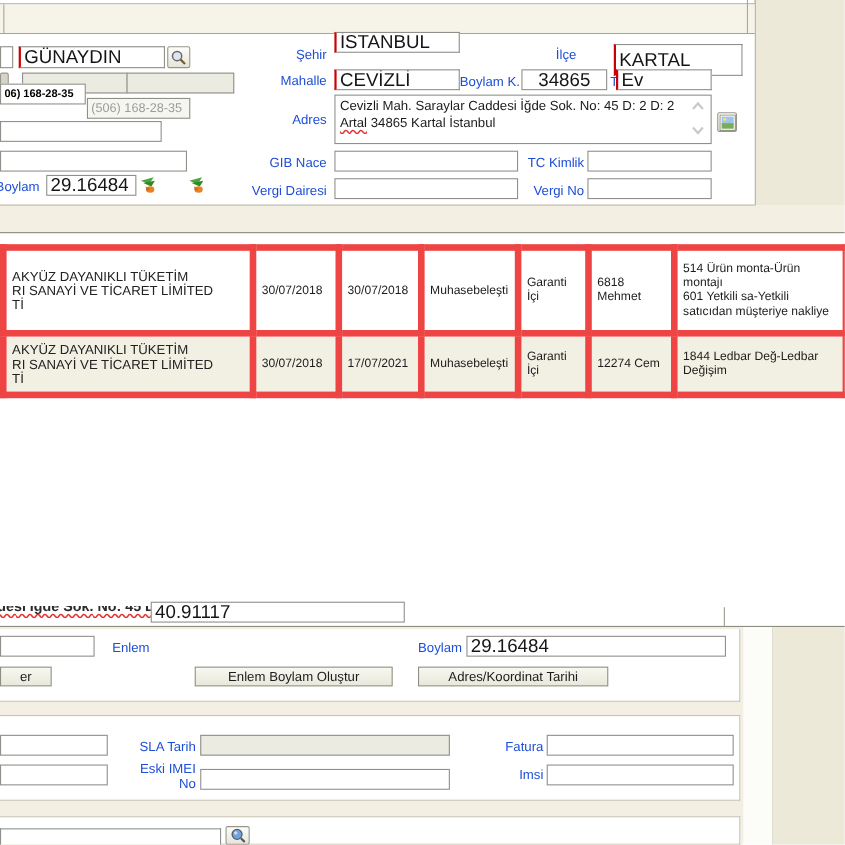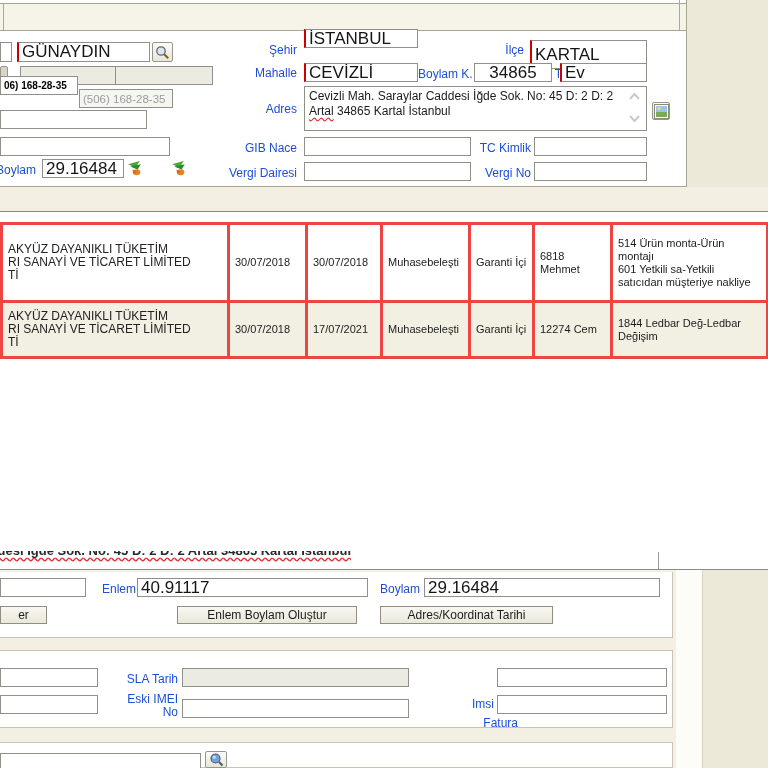--- a/index.html
+++ b/index.html
@@ -16,21 +16,21 @@
   .lblwrap{white-space:normal;line-height:13px;}
   .btn{position:absolute;box-sizing:border-box;background:linear-gradient(#f8f7f1,#e9e8db);
        border:1px solid #8f8e80;font-size:12px;color:#1c1c1c;text-align:center;
        padding-top:1px;cursor:pointer;font-family:"Liberation Sans","DejaVu Sans",sans-serif;}
   .iconbtn{position:absolute;box-sizing:border-box;background:linear-gradient(#fdfdfb,#e6e5d9);
        border:1px solid #97968a;border-radius:2px;display:flex;align-items:center;justify-content:center;}
   .hline{position:absolute;height:1px;background:#a9a593;}
   .vline{position:absolute;width:1px;background:#aba794;}
   .svtable{border-collapse:collapse;table-layout:fixed;width:766px;
        font-family:"Liberation Sans","DejaVu Sans",sans-serif;font-size:11px;color:#1c1c1c;}
-  .svtable td,.svtable th{border:3px solid #ef4444;padding:2px 5px;vertical-align:middle;overflow:hidden;}
+  .svtable td,.svtable th{border:6px solid #ef4444;padding:2px 5px;vertical-align:middle;overflow:hidden;}
   .svtable th{background:#efecdf;text-align:left;font-weight:bold;color:#3a3a33;
        border-top:1px solid #7e7e72;font-size:11px;line-height:13px;}
   .svtable td{line-height:13px;}
   .pre{white-space:pre-line;}
   .company{font-size:12px;line-height:15px;color:#222;}
   .wavy{text-decoration-line:underline;text-decoration-style:wavy;text-decoration-color:#e03030;text-underline-offset:2px;}
   .adrbox{position:absolute;box-sizing:border-box;border:1px solid #90908a;background:#fff;
        font-size:12px;line-height:15px;padding:2px 18px 2px 4px;overflow:hidden;}
   .clipline{position:absolute;overflow:hidden;}
   .clipline span{position:absolute;left:-160px;top:-8px;white-space:nowrap;
@@ -79,21 +79,21 @@
     <path d="M1 4 L12 1 L8 7 Z" fill="#49a63a"></path>
     <path d="M3 6 L13 4 L10 9 Z" fill="#2e8a25"></path>
     <ellipse cx="9" cy="11.5" rx="3.5" ry="2.8" fill="#e8821e"></ellipse>
     <path d="M5 9 L9 11 L6 13 Z" fill="#d2691e"></path>
   </svg>
 </div>
 
 <div class="lbl" style="left:245px;top:43px;width:52px;">Şehir</div>
 <input class="inp req" style="left: 304px; top: 29px; width: 114px; height: 19px;" value="İSTANBUL">
 <div class="lbl" style="left:480px;top:43px;width:44px;">İlçe</div>
-<input class="inp req" style="left: 530px; top: 40px; width: 117px; height: 29px;" value="KARTAL">
+<input class="inp req" style="left: 558px; top: 40px; width: 117px; height: 29px;" value="KARTAL">
 
 <div class="lbl" style="left:240px;top:66px;width:57px;">Mahalle</div>
 <input class="inp req" style="left: 304px; top: 63px; width: 114px; height: 19px;" value="CEVİZLİ">
 <div class="lbl" style="left:418px;top:67px;width:52px;">Boylam K.</div>
 <input class="inp" style="left: 474px; top: 63px; width: 78px; height: 19px; text-align: center;" value="34865">
 <div class="lbl" style="left:543px;top:67px;width:28px;">Tip</div>
 <input class="inp req" style="left: 560px; top: 63px; width: 87px; height: 19px;" value="Ev">
 
 <div class="lbl" style="left:260px;top:102px;width:37px;">Adres</div>
 <div class="adrbox" style="left:304px;top:86px;width:343px;height:45px;">
@@ -176,35 +176,35 @@
 <div class="vline" style="left:658px;top:552px;height:17px;background:#9a9a8c;"></div>
 
 <div class="abs" style="left:0;top:570px;width:676px;height:198px;background:#f3f0e3;"></div>
 <div class="abs" style="left:676px;top:570px;width:27px;height:198px;background:#fcfcf9;border-right:1px solid #d8d5c6;"></div>
 <div class="abs" style="left:703px;top:570px;width:65px;height:198px;background:#ece9d8;"></div>
 <div class="hline" style="left:0;top:569px;width:768px;background:#8c8c80;"></div>
 
 <div class="grpbox" style="left:0;top:572px;width:673px;height:66px;border-top:none;"></div>
 <input class="inp" style="left: 0px; top: 578px; width: 86px; height: 19px;">
 <div class="lbl" style="left:96px;top:582px;width:40px;">Enlem</div>
-<input class="inp" style="left: 137px; top: 578px; width: 231px; height: 19px;" value="40.91117">
+<input class="inp" style="left: 137px; top: 547px; width: 231px; height: 19px;" value="40.91117">
 <div class="lbl" style="left:376px;top:582px;width:44px;">Boylam</div>
 <input class="inp" style="left: 424px; top: 578px; width: 236px; height: 19px;" value="29.16484">
 <button class="btn" style="left:0;top:606px;width:47px;height:18px;">er</button>
 <button class="btn" style="left:177px;top:606px;width:180px;height:18px;">Enlem Boylam Oluştur</button>
 <button class="btn" style="left:380px;top:606px;width:173px;height:18px;">Adres/Koordinat Tarihi</button>
 
 <div class="grpbox" style="left:0;top:650px;width:673px;height:78px;"></div>
 <input class="inp" style="left: 0px; top: 668px; width: 98px; height: 19px;">
 <input class="inp" style="left: 0px; top: 695px; width: 98px; height: 19px;">
 <div class="lbl" style="left:110px;top:672px;width:68px;">SLA Tarih</div>
 <input class="inp dis" style="left: 182px; top: 668px; width: 227px; height: 19px;">
 <div class="lbl lblwrap" style="left:116px;top:693px;width:62px;height:28px;">Eski IMEI No</div>
 <input class="inp" style="left: 182px; top: 699px; width: 227px; height: 19px;">
-<div class="lbl" style="left:474px;top:672px;width:44px;margin-top:44px;">Fatura</div>
+<div class="lbl" style="left:450px;top:672px;width:44px;">Fatura</div>
 <input class="inp" style="left: 497px; top: 668px; width: 170px; height: 19px;">
 <div class="lbl" style="left:460px;top:697px;width:34px;">Imsi</div>
 <input class="inp" style="left: 497px; top: 695px; width: 170px; height: 19px;">
 
 <div class="grpbox" style="left:0;top:742px;width:673px;height:26px;"></div>
 <input class="inp" style="left: 0px; top: 753px; width: 201px; height: 15px; border-bottom: none;">
 <div class="iconbtn" style="left:205px;top:751px;width:22px;height:17px;">
   <svg width="15" height="15" viewBox="0 0 15 15">
     <circle cx="6.5" cy="6.5" r="4.5" fill="#6ea3dd" stroke="#5a5a66" stroke-width="1.2"></circle>
     <circle cx="5.3" cy="5.2" r="1.5" fill="#cfe0f5"></circle>

